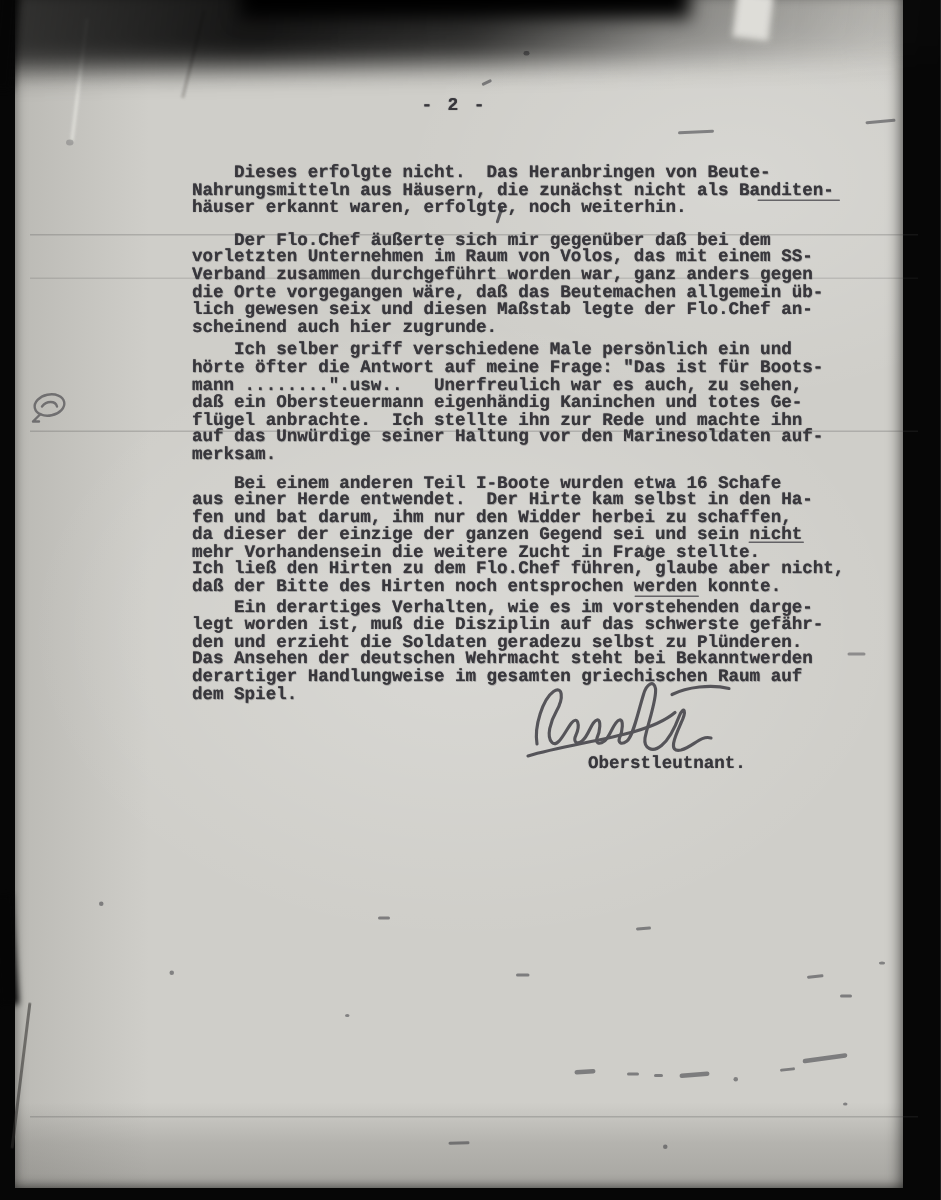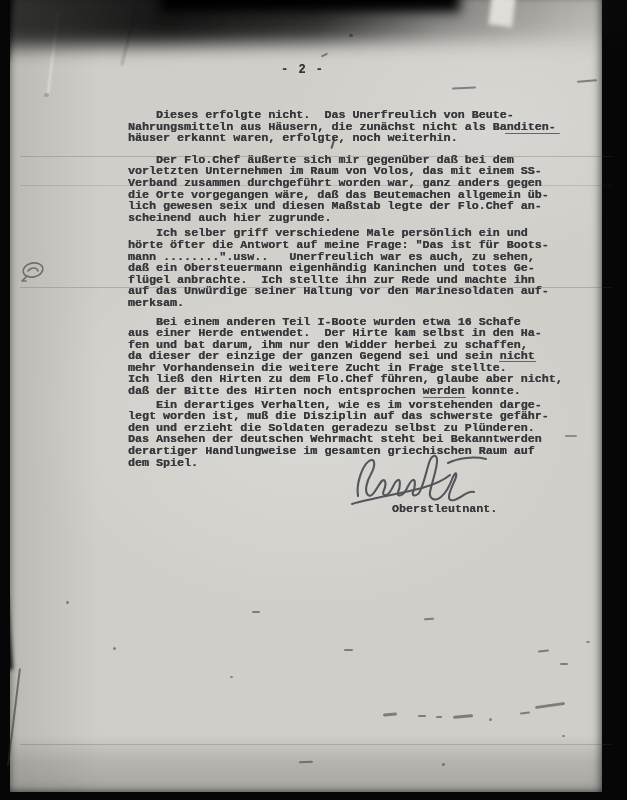--- a/index.html
+++ b/index.html
@@ -97,21 +97,21 @@
 
     <div class="scanline" style="top:156px;"></div>
     <div class="scanline" style="top:185px;opacity:.7;"></div>
     <div class="scanline" style="top:287px;"></div>
     <div class="scanline" style="top:744px;"></div>
   </div>
 
   <div class="page-number">- 2 -</div>
 
   <div class="body-text">
-    <p class="p1">    Dieses erfolgte nicht.  Das Unerfreulich von Beute-
+    <p class="p1">    Dieses erfolgte nicht.  Das Heranbringen von Beute-
 Nahrungsmitteln aus Häusern, die zunächst nicht als Banditen-
 häuser erkannt waren, erfolgte, noch weiterhin.</p>
     <p class="p2">    Der Flo.Chef äußerte sich mir gegenüber daß bei dem
 vorletzten Unternehmen im Raum von Volos, das mit einem SS-
 Verband zusammen durchgeführt worden war, ganz anders gegen
 die Orte vorgegangen wäre, daß das Beutemachen allgemein üb-
 lich gewesen seix und diesen Maßstab legte der Flo.Chef an-
 scheinend auch hier zugrunde.</p>
     <p class="p3">    Ich selber griff verschiedene Male persönlich ein und
 hörte öfter die Antwort auf meine Frage: "Das ist für Boots-

